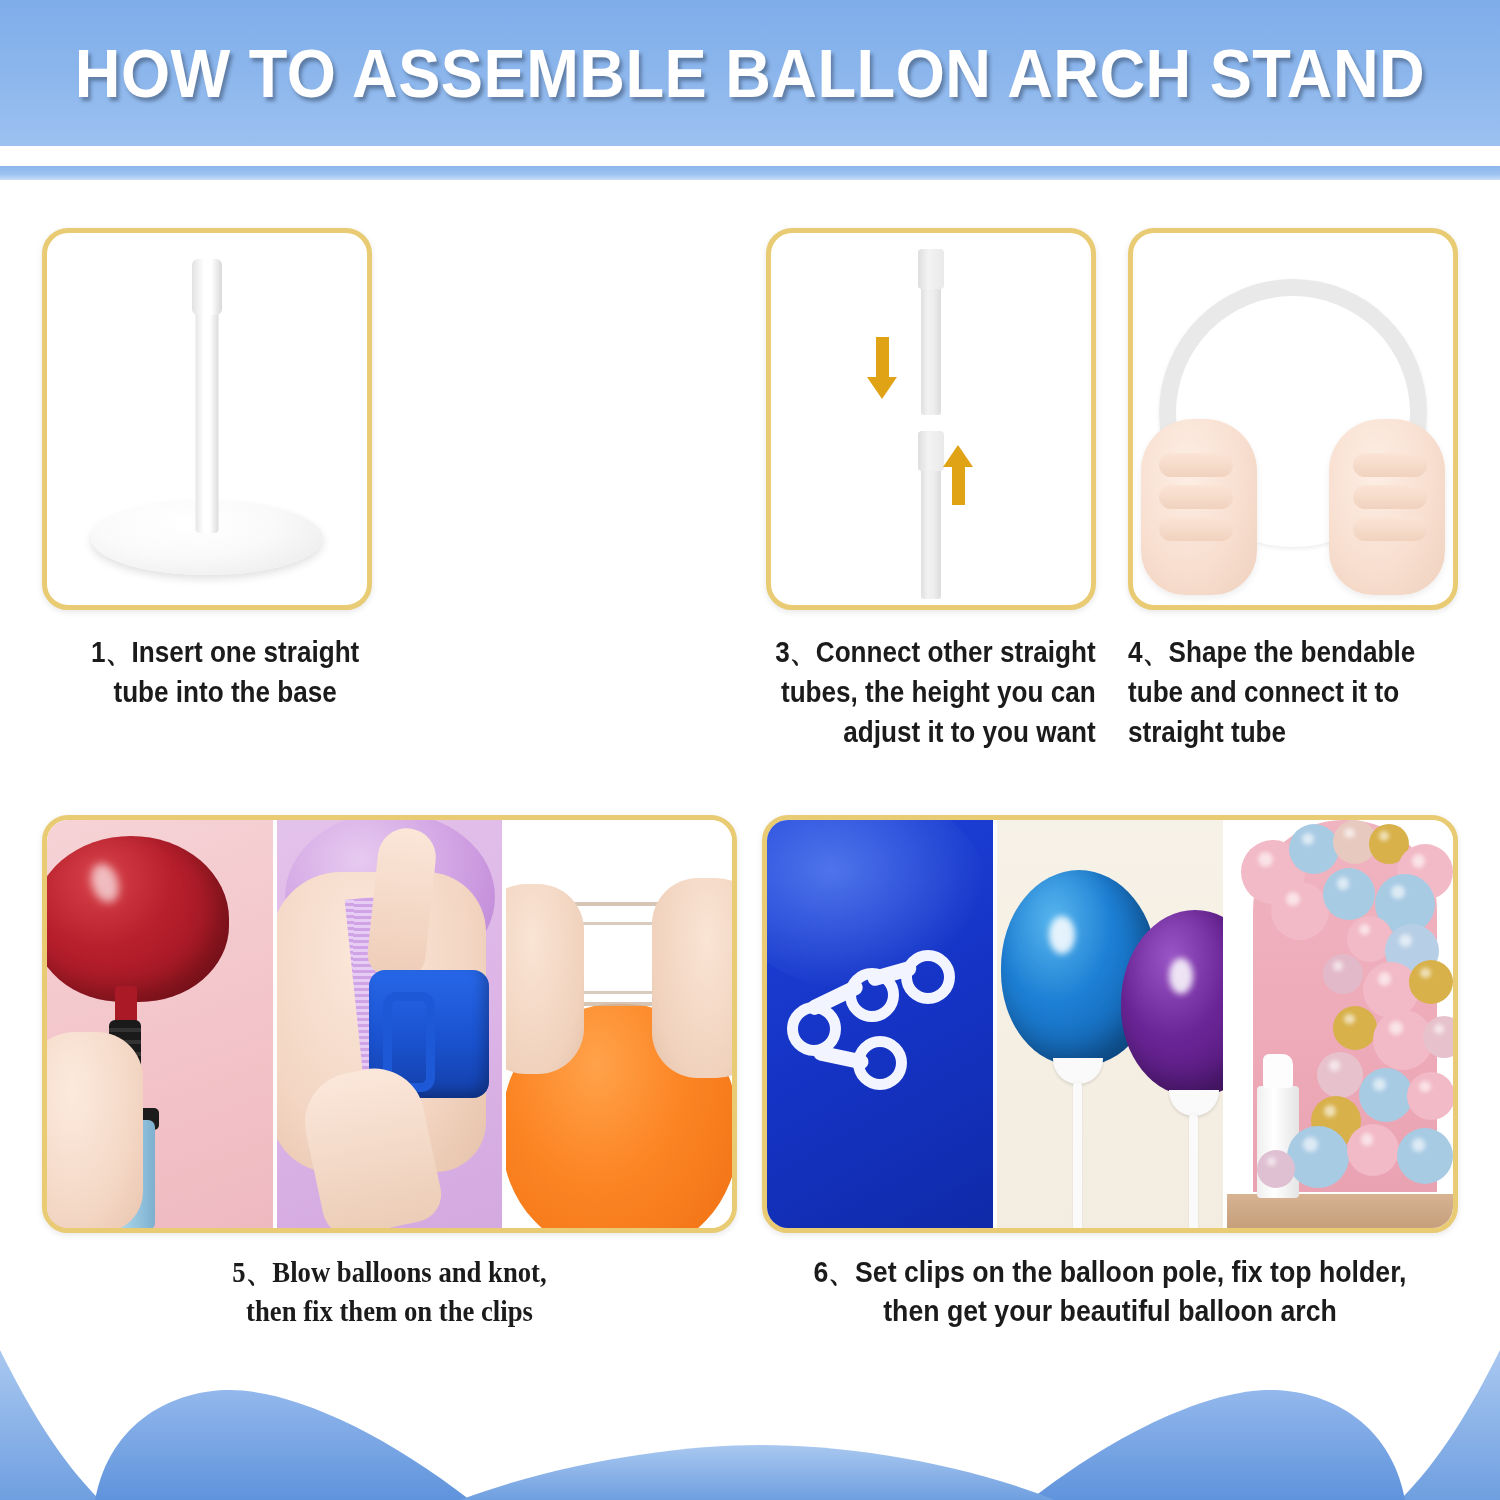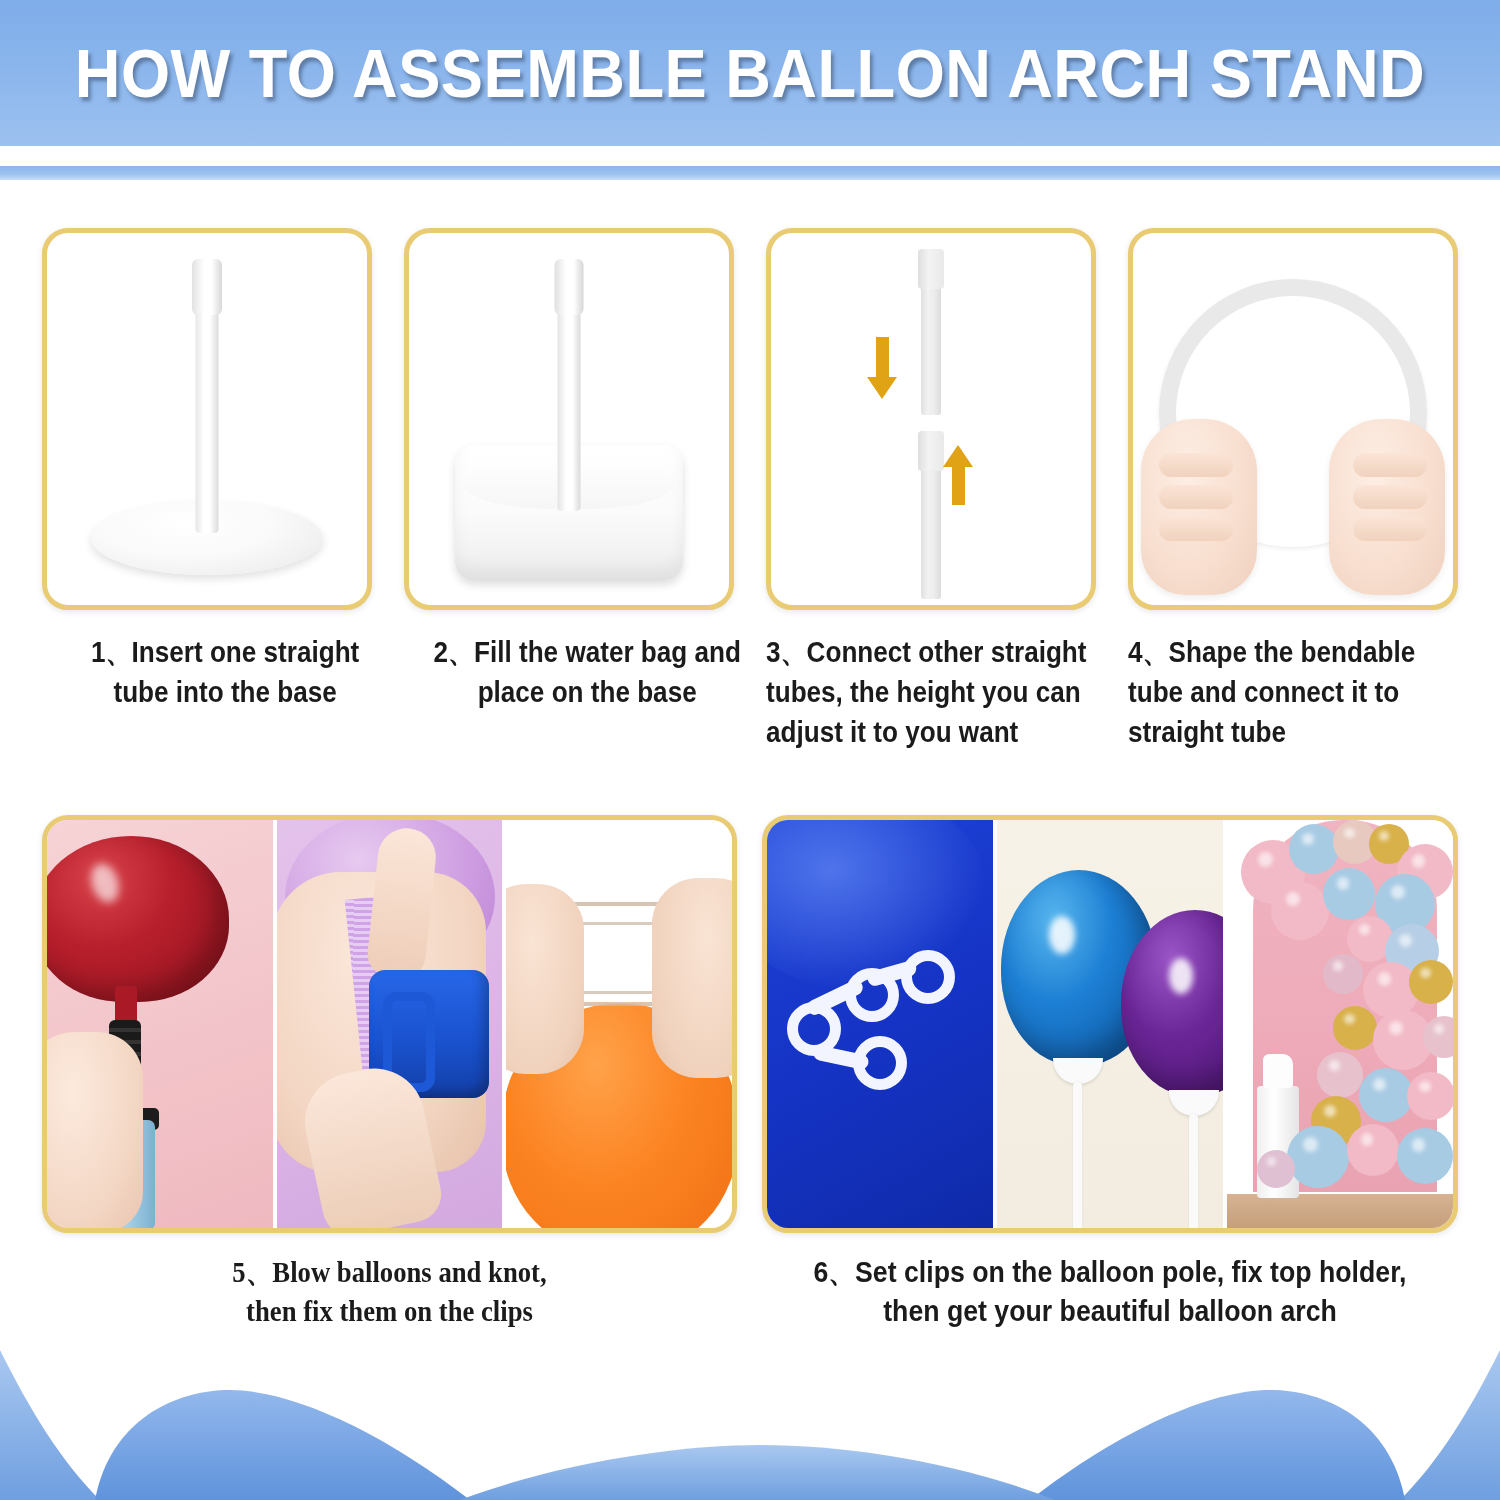--- a/index.html
+++ b/index.html
@@ -40,21 +40,21 @@
 
   
   #steps-area{
     position:absolute; left:0; top:180px; width:1500px; height:1180px;
   }
 
   
   .step-top{ position:absolute; top:48px; width:330px; }
   .step-top.s1{ left:42px; }
   .step-top.s2{ left:404px; }
-  .step-top.s3{ left:766px; }
+  .step-top.s3{ left:766px;text-align:right; }
   .step-top.s4{ left:1128px; }
 
   .frame{
     border:5px solid #e9cb74;
     border-radius:26px;
     background:#ffffff;
     overflow:hidden;
     position:relative;
     box-shadow:0 2px 6px rgba(0,0,0,0.10);
   }
@@ -374,34 +374,20 @@
         <div class="p1-stem"></div>
         <div class="p1-collar"></div>
       </div>
     </div>
     <div class="caption center">
       <div>1、Insert one straight</div>
       <div>tube into the base</div>
     </div>
   </div>
 
-  <div class="step-top s2">
-    <div class="frame frame-top">
-      <div class="p1-wrap">
-        <div class="p2-bag"></div>
-        <div class="p2-bagtop"></div>
-        <div class="p2-stem"></div>
-        <div class="p2-collar"></div>
-      </div>
-    </div>
-    <div class="caption center">
-      <div>2、Fill the water bag and</div>
-      <div>place on the base</div>
-    </div>
-  </div>
 
   <div class="step-top s3">
     <div class="frame frame-top">
       <div class="p1-wrap">
         <div class="p3-seg a">
             <div class="cap"></div>
           </div>
         <div class="p3-seg b">
             <div class="cap"></div>
           </div>

